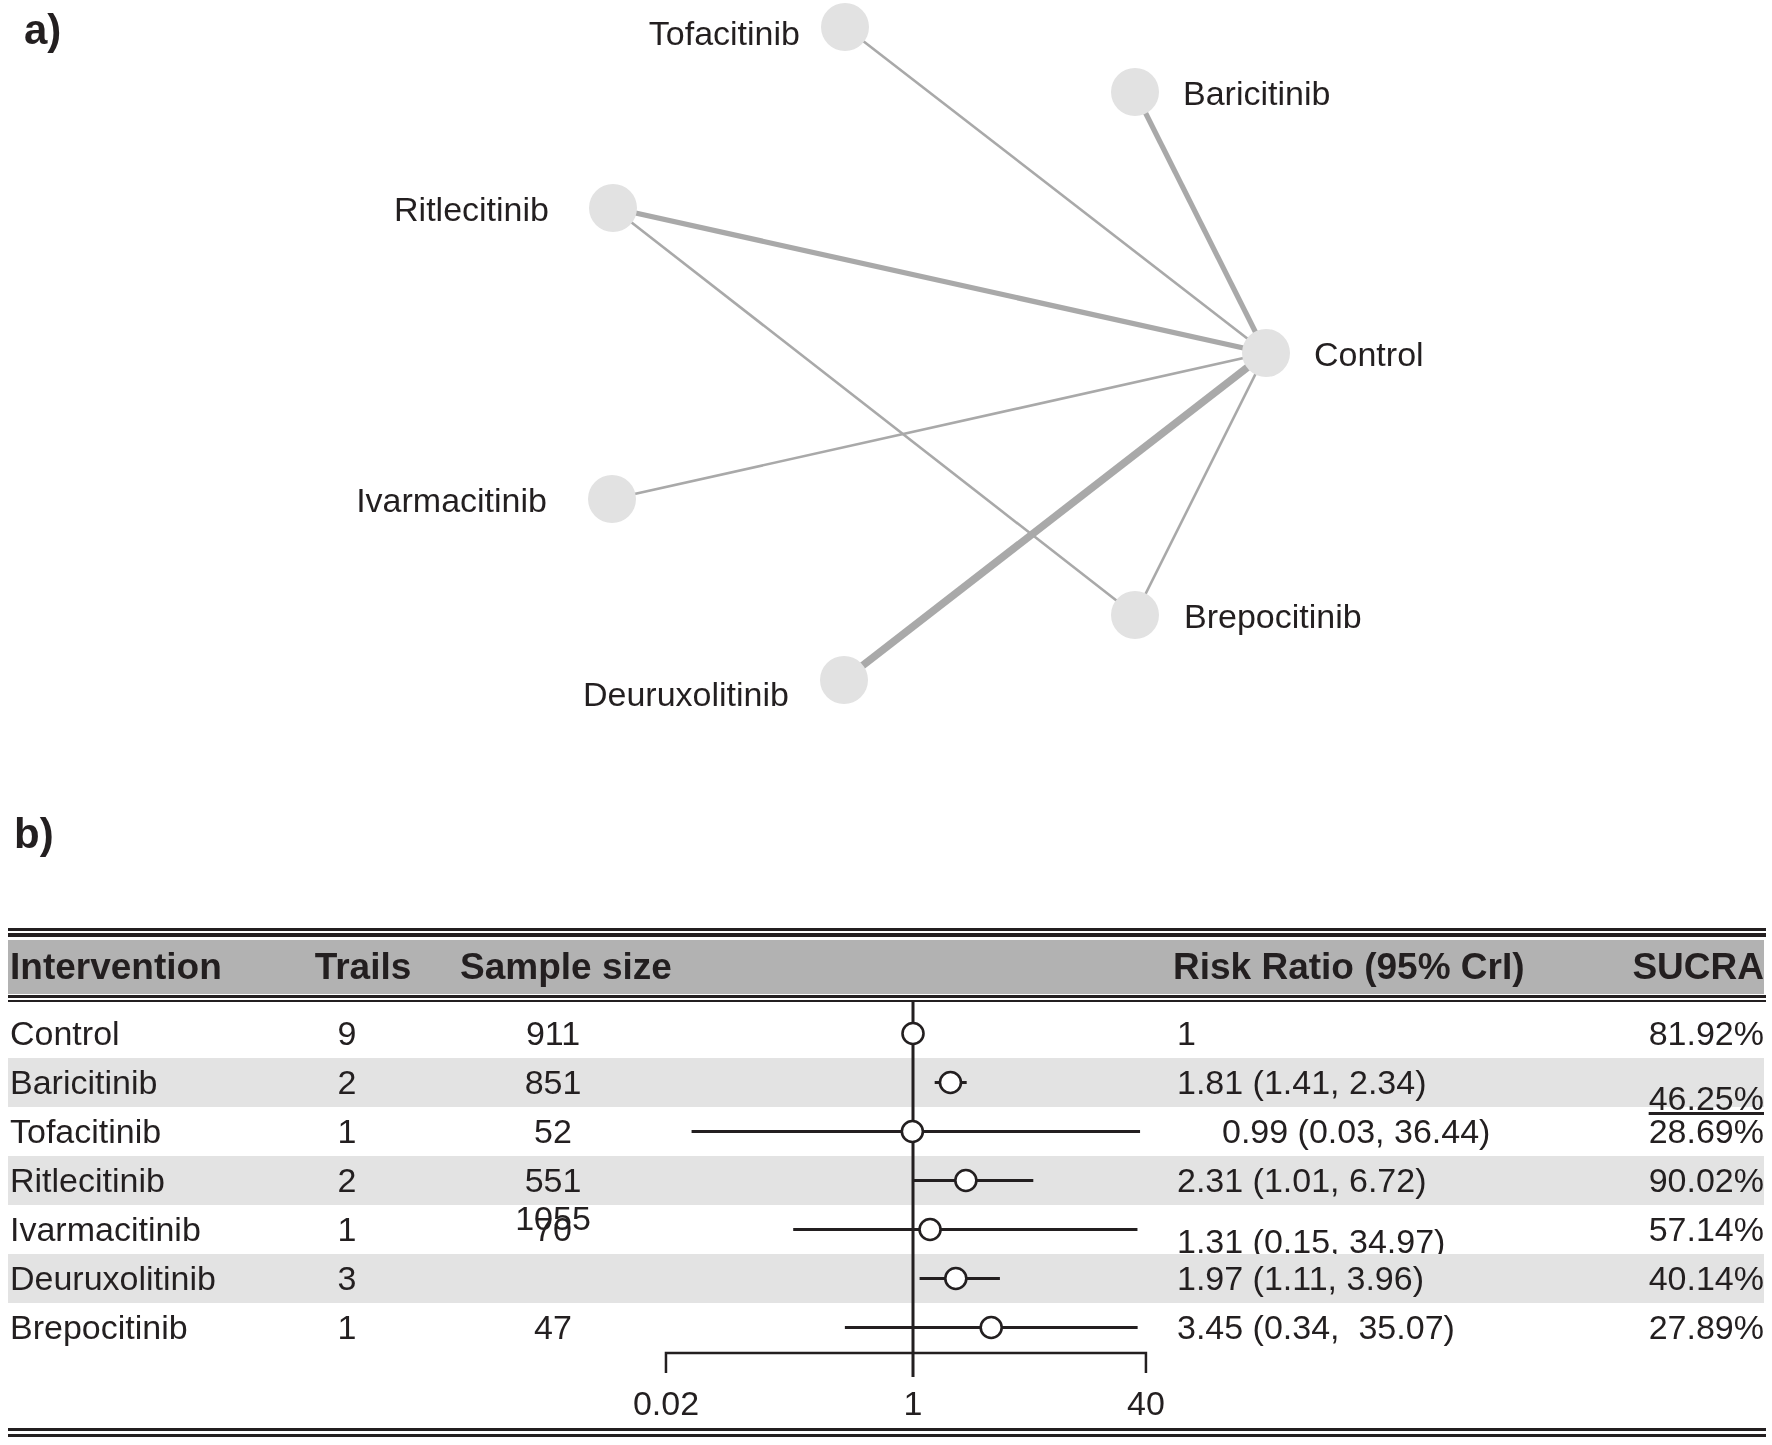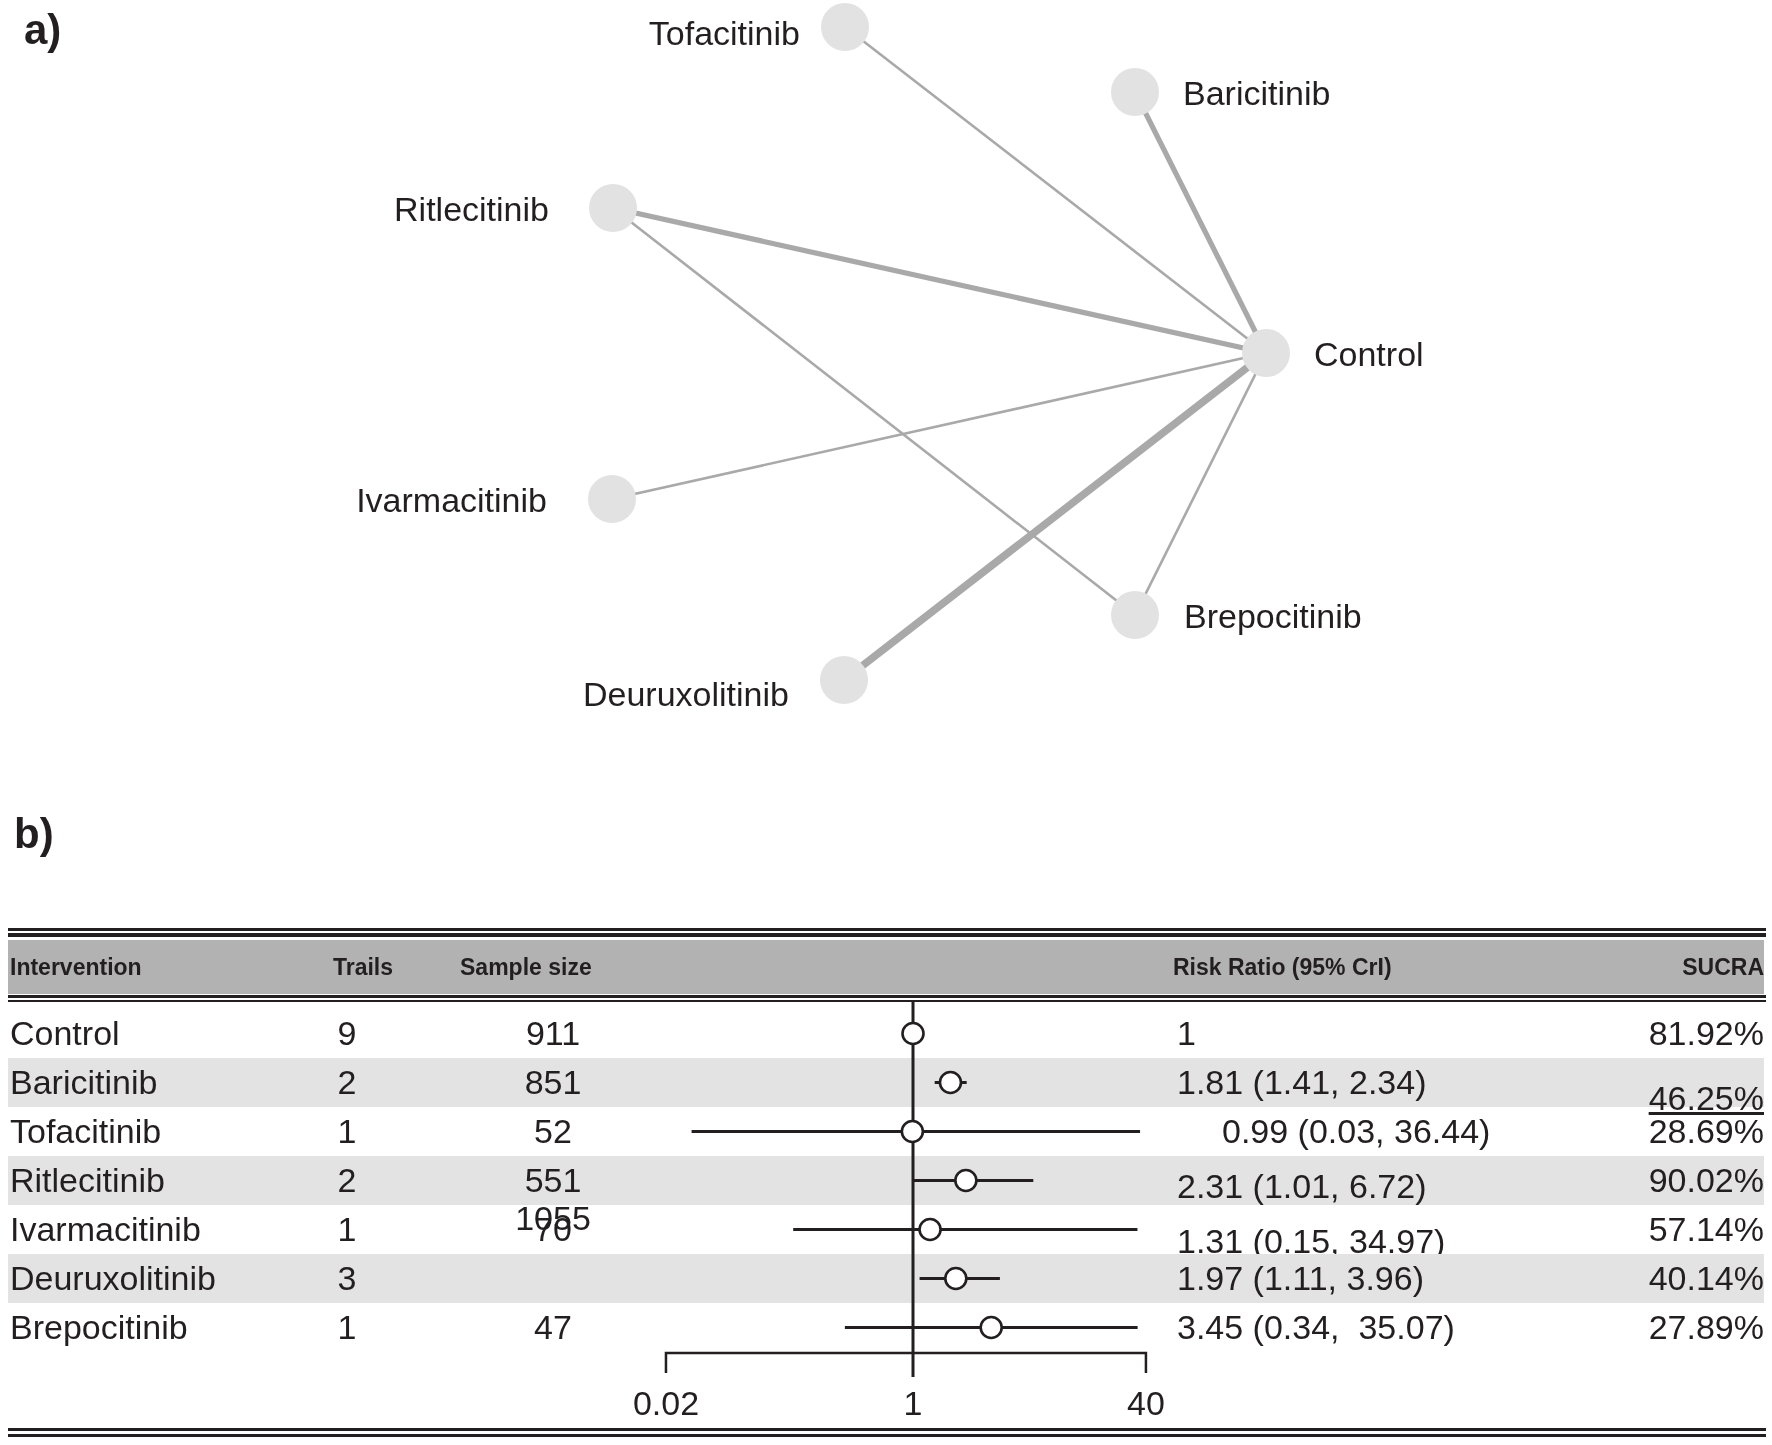--- a/index.html
+++ b/index.html
@@ -6,21 +6,21 @@
   .page{position:relative;width:1772px;height:1445px;background:#ffffff;overflow:hidden;
         font-family:"Liberation Sans",sans-serif;color:#231f20;}
   svg.layer{position:absolute;left:0;top:0;}
   .panel-label{position:absolute;font-size:42px;font-weight:bold;color:#231f20;}
   #panel-a-label{left:24px;top:6px;}
   #panel-b-label{left:14px;top:810px;}
   #tbl{position:absolute;left:0;top:0;width:1772px;height:1445px;}
   .rule{position:absolute;left:8px;width:1758px;background:#231f20;}
   .band{position:absolute;left:8px;width:1756px;height:49px;}
   .cell{position:absolute;font-size:34px;height:49px;line-height:49px;white-space:pre;color:#231f20;}
-  .hcell{position:absolute;font-size:23px;font-weight:bold;top:940px;height:54px;line-height:54px;color:#231f20;}
+  .hcell{position:absolute;font-size:37px;font-weight:bold;top:940px;height:54px;line-height:54px;color:#231f20;}
   .h-intervention{left:10px;}
   .h-trails{left:303px;width:120px;text-align:center;}
   .h-sample{left:460px;}
   .h-rr{left:1173px;}
   .h-sucra{right:8px;width:300px;text-align:right;}
   .c-int{left:10px;}
   .c-tr{left:287px;width:120px;text-align:center;}
   .c-ss{left:493px;width:120px;text-align:center;}
   .c-rr{left:1177px;}
   .c-su{right:8px;width:300px;text-align:right;}
@@ -87,21 +87,21 @@
       <div class="cell c-su" style="top: 1074px; text-decoration: underline;">46.25%</div>
       <div class="cell c-int" style="top: 1107px;">Tofacitinib</div>
       <div class="cell c-tr" style="top: 1107px;">1</div>
       <div class="cell c-ss" style="top: 1107px;">52</div>
       <div class="cell c-rr" style="top: 1107px; margin-left: 45px;">0.99 (0.03, 36.44)</div>
       <div class="cell c-su" style="top: 1107px;">28.69%</div>
       <div class="band" style="top: 1156px; background: rgb(227, 227, 227);"></div>
       <div class="cell c-int" style="top: 1156px;">Ritlecitinib</div>
       <div class="cell c-tr" style="top: 1156px;">2</div>
       <div class="cell c-ss" style="top: 1156px;">551</div>
-      <div class="cell c-rr" style="top: 1156px; margin-top: 6px;">2.31 (1.01, 6.72)</div>
+      <div class="cell c-rr" style="top: 1156px;">2.31 (1.01, 6.72)</div>
       <div class="cell c-su" style="top: 1156px;">90.02%</div>
       <div class="cell c-int" style="top: 1205px;">Ivarmacitinib</div>
       <div class="cell c-tr" style="top: 1205px;">1</div>
       <div class="cell c-ss" style="top: 1205px;">70</div>
       <div class="cell c-rr" style="top: 1205px; margin-top: 12px;">1.31 (0.15, 34.97)</div>
       <div class="cell c-su" style="top: 1205px;">57.14%</div>
       <div class="band" style="top: 1254px; background: rgb(227, 227, 227);"></div>
       <div class="cell c-int" style="top: 1254px;">Deuruxolitinib</div>
       <div class="cell c-tr" style="top: 1254px;">3</div>
       <div class="cell c-ss" style="top: 1186px; margin-top: 8px;">1055</div>

